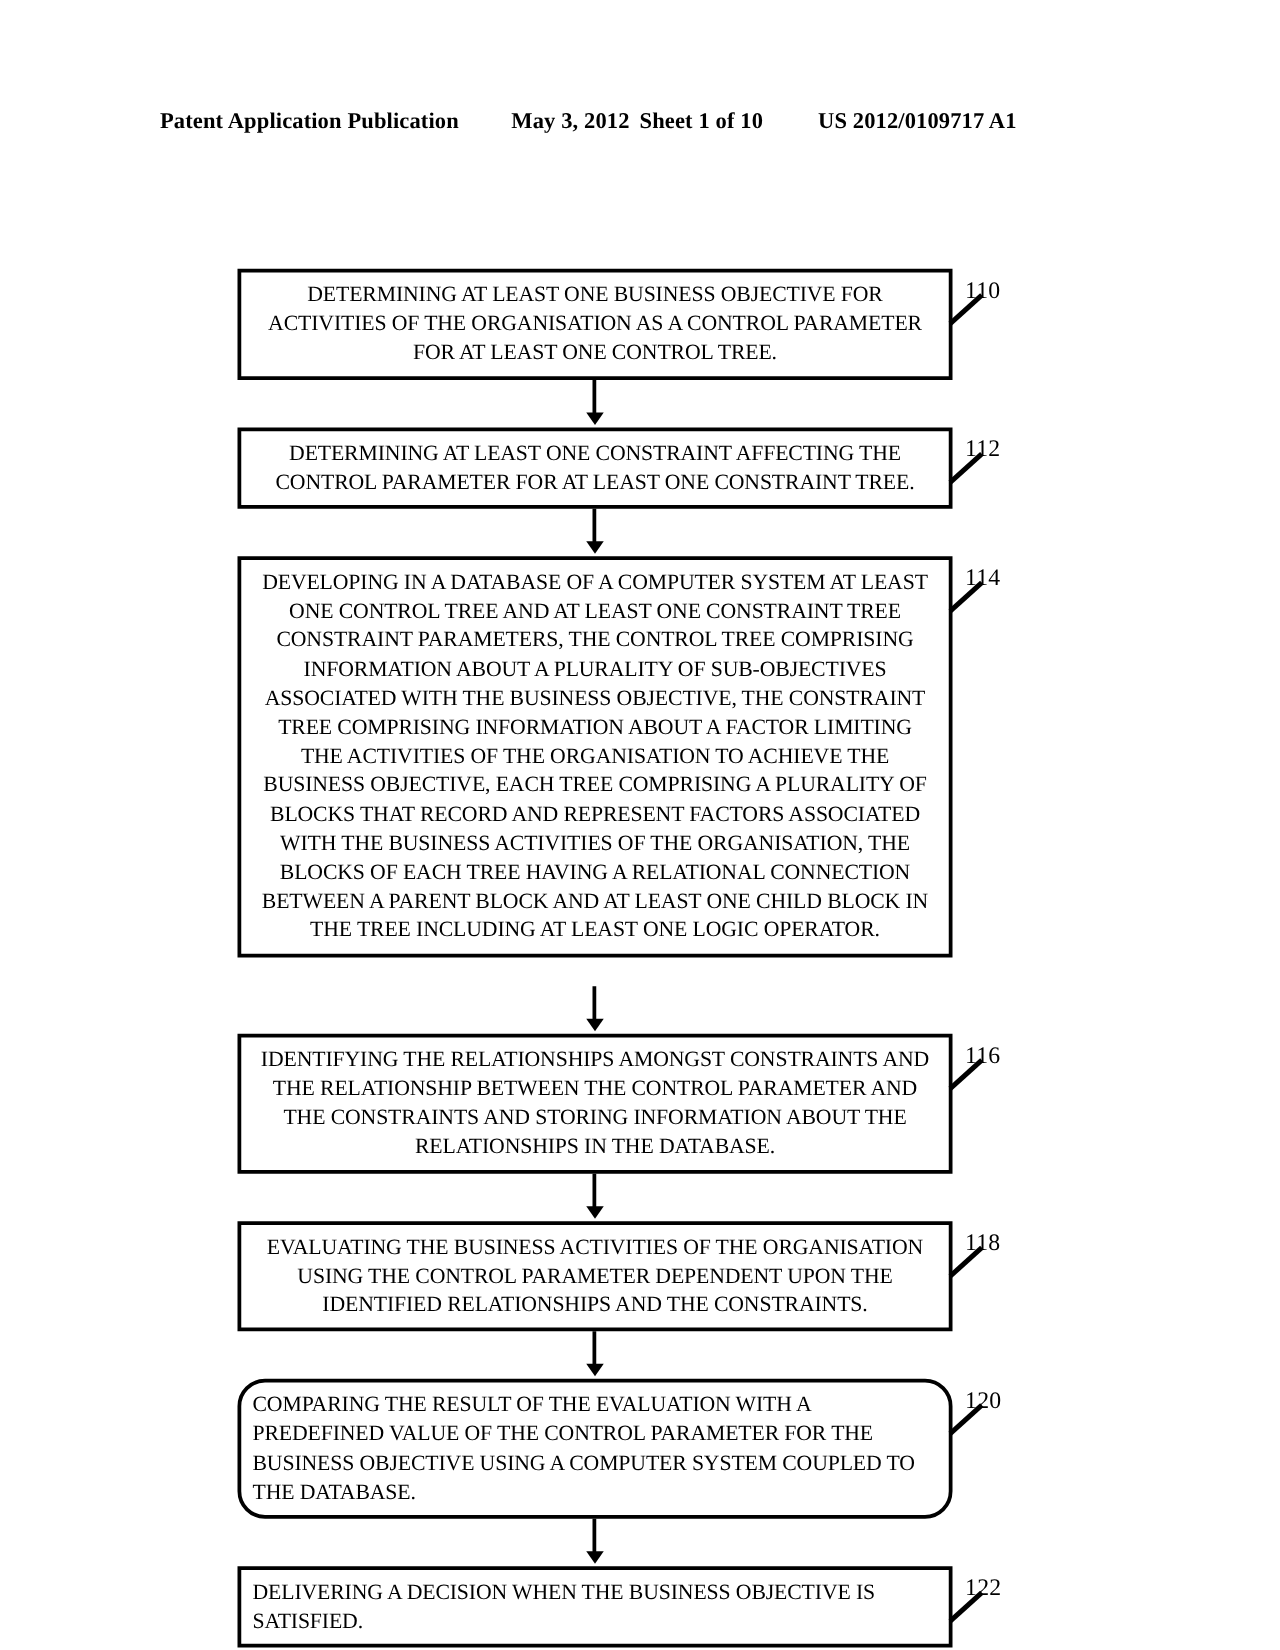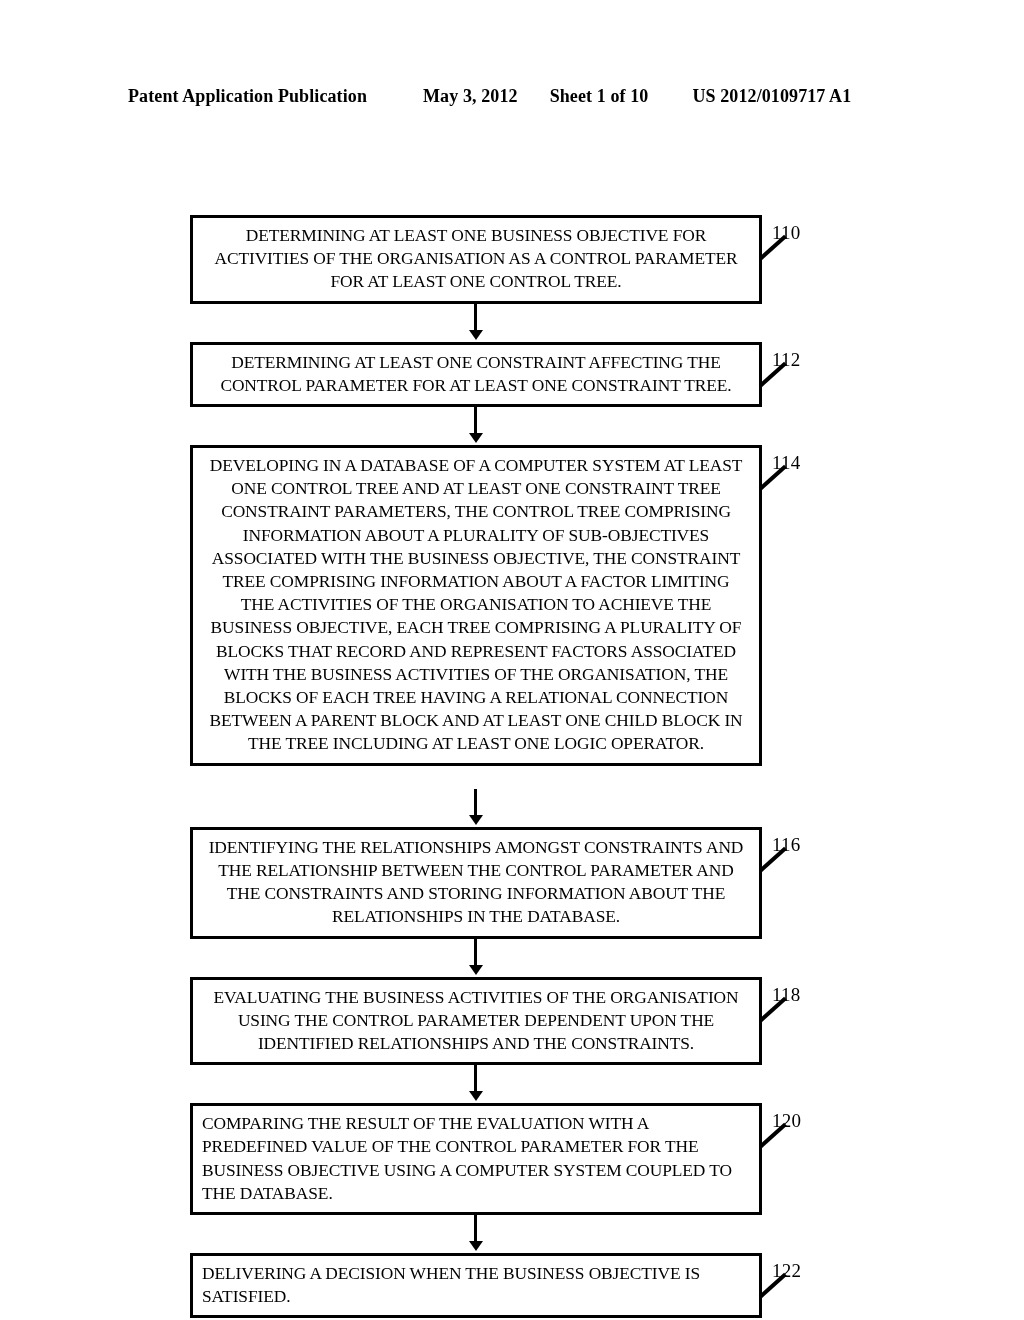--- a/index.html
+++ b/index.html
@@ -23,22 +23,22 @@
     top: 86px;
     width: 768px;
     display: flex;
     align-items: baseline;
     font-weight: bold;
     font-size: 18px;
     letter-spacing: 0.1px;
     white-space: nowrap;
   }
   #page-header .hdr-pub      { }
-  #page-header .hdr-date     { margin-left: 56px; }
-  #page-header .hdr-sheet    { margin-left: 32px; }
+  #page-header .hdr-date     { margin-left: 42px; }
+  #page-header .hdr-sheet    { margin-left: 8px; }
   #page-header .hdr-docnum   { margin-left: 44px; }
 
   
   #flowchart {
     position: absolute;
     left: 0;
     top: 0;
     width: 852px;
     height: 1320px;
   }
@@ -157,21 +157,21 @@
     <div class="fc-ref" style="left: 772px; top: 834.8px;">116</div>
     <div class="fc-arrow" style="top: 938.6px; height: 27px;"></div>
     <div class="fc-box" style="top: 976.6px;">
       <span class="fc-line">EVALUATING THE BUSINESS ACTIVITIES OF THE ORGANISATION</span>
       <span class="fc-line">USING THE CONTROL PARAMETER DEPENDENT UPON THE</span>
       <span class="fc-line">IDENTIFIED RELATIONSHIPS AND THE CONSTRAINTS.</span>
     </div>
     <div class="fc-lead" style="left: 760px; top: 1018.6px;"></div>
     <div class="fc-ref" style="left: 772px; top: 984.6px;">118</div>
     <div class="fc-arrow" style="top: 1065.2px; height: 27px;"></div>
-    <div class="fc-box align-left" style="top: 1103.2px;">
+    <div class="fc-box align-left" style="top: 1103.2px; border-radius: 22px;">
       <span class="fc-line">COMPARING THE RESULT OF THE EVALUATION WITH A</span>
       <span class="fc-line">PREDEFINED VALUE OF THE CONTROL PARAMETER FOR THE</span>
       <span class="fc-line">BUSINESS OBJECTIVE USING A COMPUTER SYSTEM COUPLED TO</span>
       <span class="fc-line">THE DATABASE.</span>
     </div>
     <div class="fc-lead" style="left: 760px; top: 1145.2px;"></div>
     <div class="fc-ref" style="left: 772px; top: 1111.2px;">120</div>
     <div class="fc-arrow" style="top: 1215px; height: 27px;"></div>
     <div class="fc-box align-left" style="top: 1253px;">
       <span class="fc-line">DELIVERING A DECISION WHEN THE BUSINESS OBJECTIVE IS</span>

